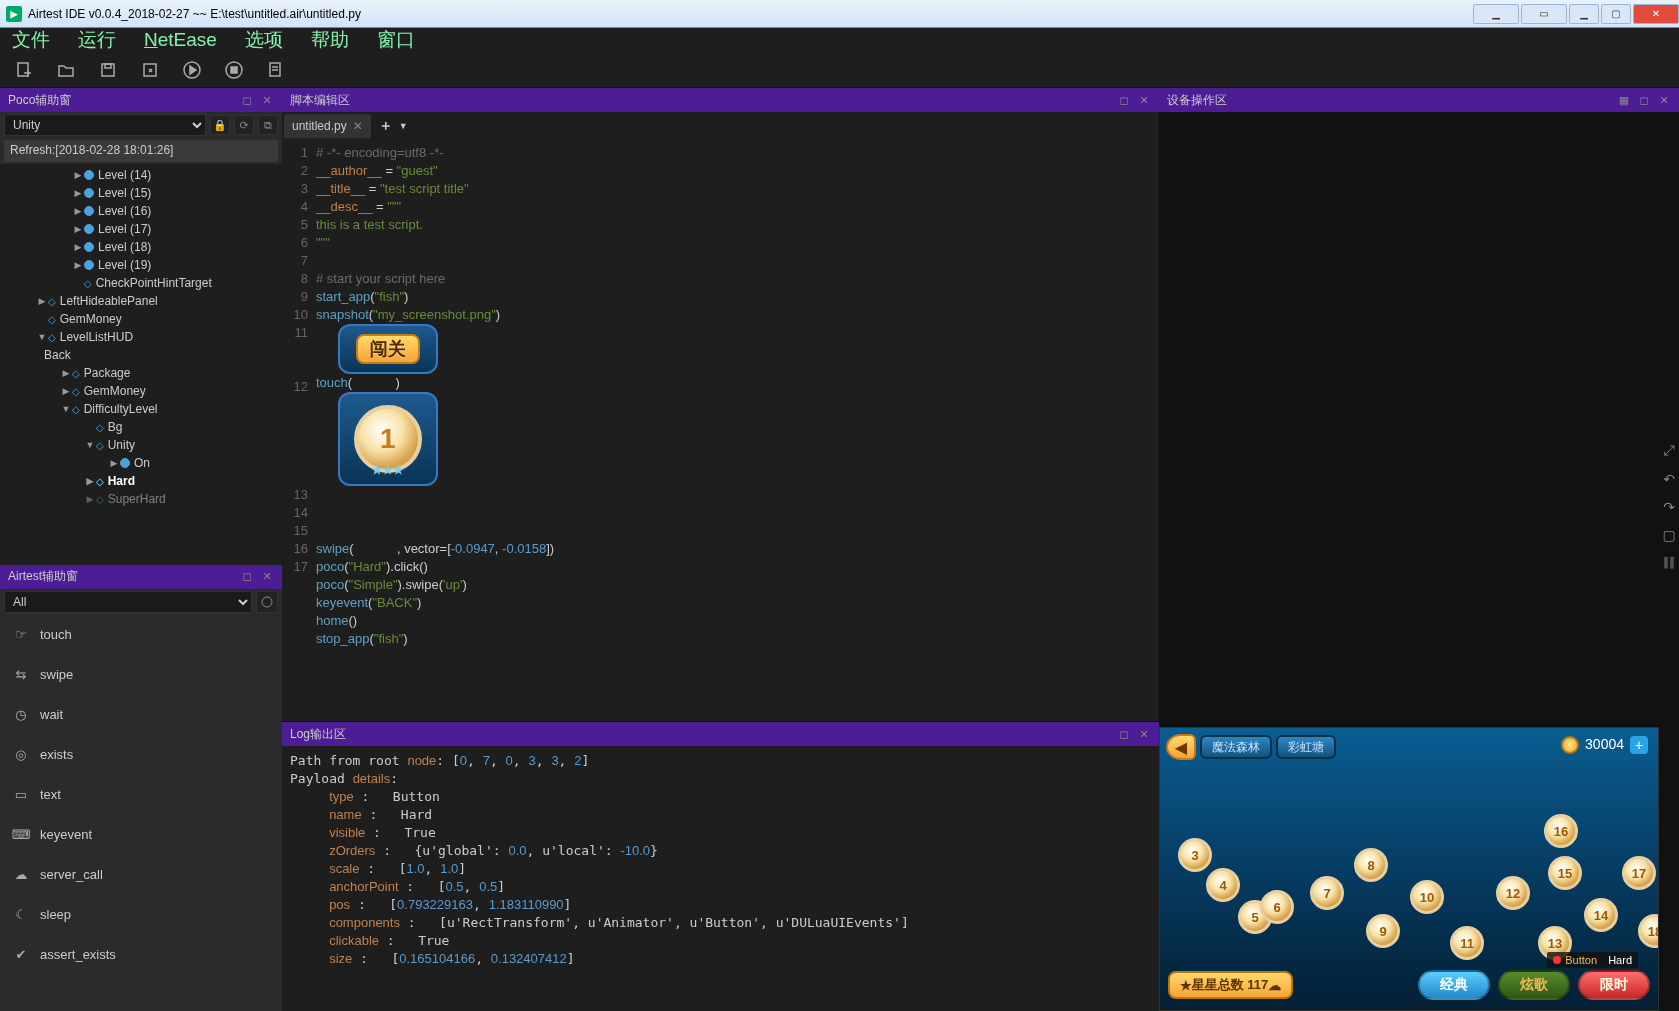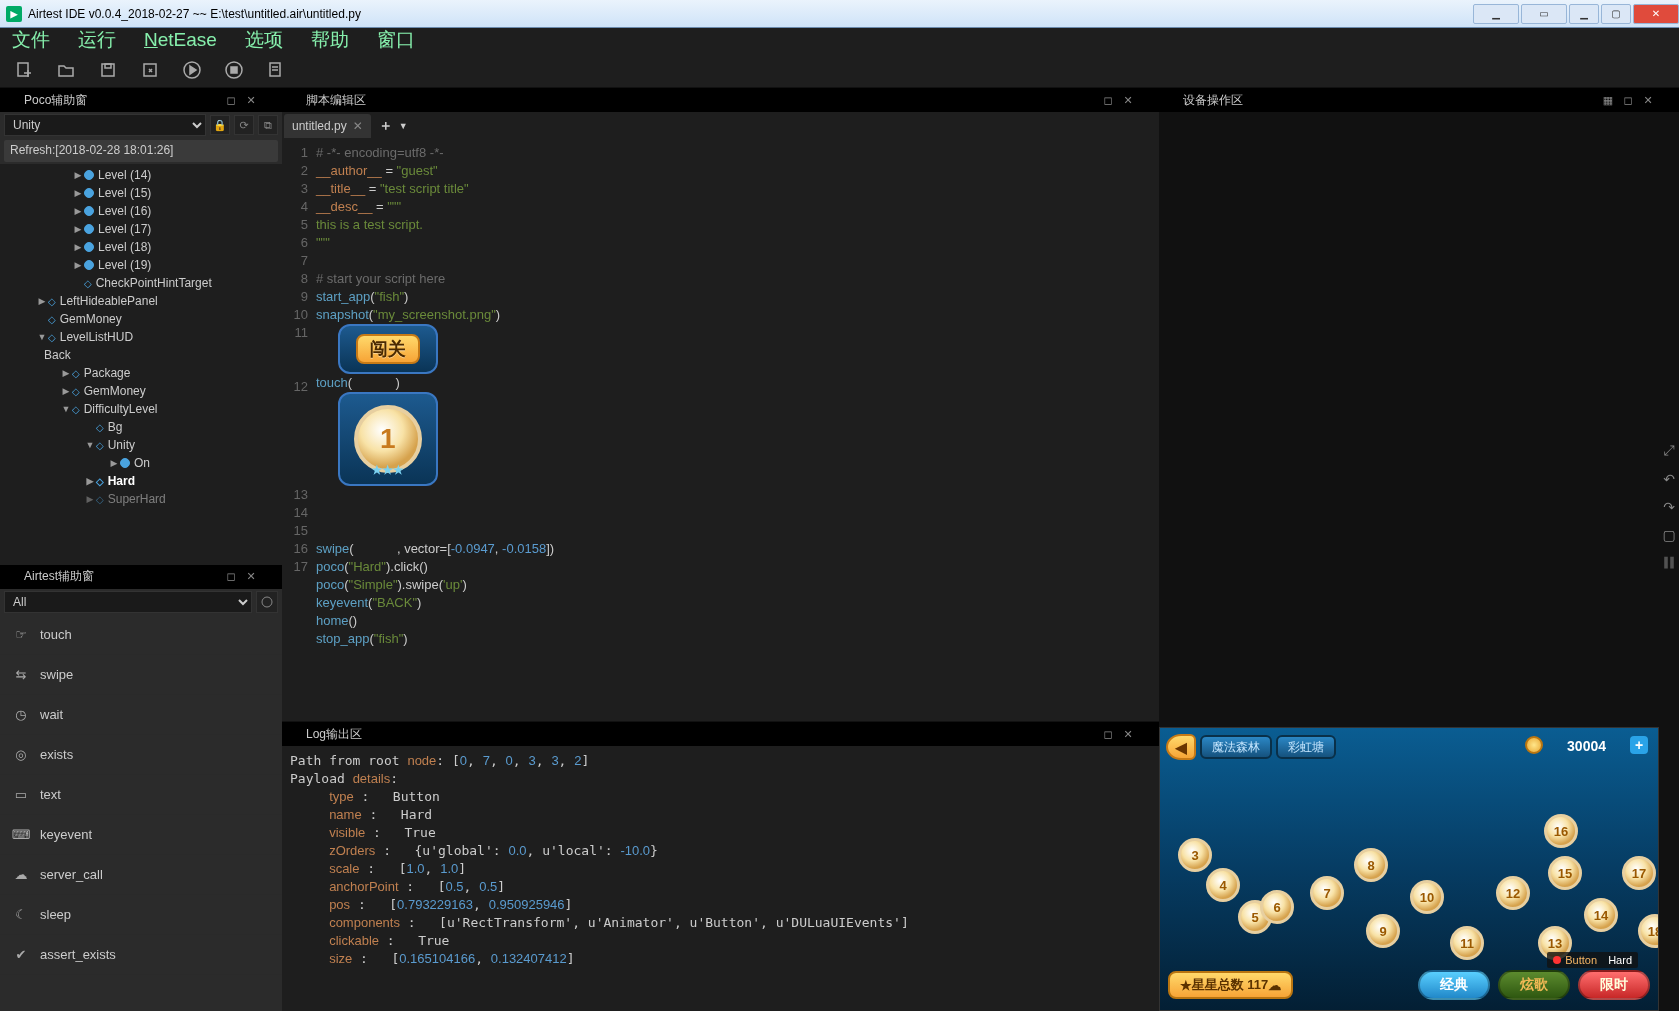--- a/index.html
+++ b/index.html
@@ -24,21 +24,21 @@
 .toolbar .tbtn { width:20px; height:20px; display:flex; align-items:center; justify-content:center; cursor:pointer; }
 .toolbar svg { stroke:#aaa; fill:none; stroke-width:1.5; }
 
 
 .main { display:flex; height:calc(100% - 88px); }
 .leftcol { width:282px; display:flex; flex-direction:column; }
 .midcol { flex:1; display:flex; flex-direction:column; }
 .rightcol { width:520px; background:#1e1e1e; display:flex; flex-direction:column; }
 
 
-.panehdr { height:24px; background:#000000; display:flex; align-items:center; padding:0 24px; font-size:12px; color:#ccc; }
+.panehdr { height:24px; background:#4c1d95; display:flex; align-items:center; padding:0 8px; font-size:12px; color:#ccc; }
 .panehdr .fill { flex:1; }
 .panehdr .pico { width:14px; height:14px; margin-left:6px; display:flex; align-items:center; justify-content:center; color:#888; cursor:pointer; font-size:11px; }
 
 
 .poco-ctrl { height:26px; display:flex; align-items:center; padding:2px 4px; gap:4px; }
 .poco-ctrl select { flex:1; background:#1a1a1a; color:#ccc; border:1px solid #333; height:22px; font-size:12px; padding-left:4px; }
 .poco-ctrl .ib { width:20px; height:20px; background:#222; border:1px solid #333; display:flex; align-items:center; justify-content:center; color:#888; font-size:11px; cursor:pointer; }
 .refresh-bar { height:22px; background:#3a3a3a; color:#ccc; font-size:12px; padding:3px 6px; margin:2px 4px; border-radius:2px; }
 .tree { flex:1; overflow:auto; padding:2px 0; background:#1e1e1e; }
 .tree .node { height:18px; display:flex; align-items:center; font-size:12px; color:#ccc; cursor:pointer; white-space:nowrap; }
@@ -80,21 +80,21 @@
 
 .log { flex:0 0 auto; height:290px; display:flex; flex-direction:column; border-top:1px solid #111; }
 .logbody { flex:1; background:#1e1e1e; font-family:Consolas,monospace; font-size:13px; padding:6px 8px; line-height:18px; overflow:auto; white-space:pre-wrap; }
 
 
 .devarea { flex:1; position:relative; background:#111; }
 .devscreen { position:absolute; left:0; bottom:0; width:500px; height:284px; background:linear-gradient(180deg,#0a5d92 0%,#063c63 50%,#031f34 100%); overflow:hidden; border:1px solid #333; }
 .game-top { position:absolute; top:6px; left:6px; display:flex; gap:4px; align-items:center; }
 .g-back { width:30px; height:26px; background:linear-gradient(#ffd96b,#f7a436); border-radius:50% 6px 6px 50%; display:flex; align-items:center; justify-content:center; color:#6b3500; font-size:16px; border:2px solid #c77a16; }
 .g-tab { height:24px; padding:2px 10px; background:linear-gradient(#2b87c5,#15527e); border:2px solid #093049; border-radius:6px; color:#c7e7ff; font-size:12px; display:flex; align-items:center; }
-.g-coin { position:absolute; top:8px; right:10px; display:flex; align-items:flex-end; gap:24px; color:#fff; font-weight:bold; font-size:14px; }
+.g-coin { position:absolute; top:8px; right:10px; display:flex; align-items:flex-start; gap:6px; color:#fff; font-weight:normal; font-size:14px; }
 .g-coin .c { width:18px; height:18px; background:radial-gradient(#ffe68a,#e8a632); border-radius:50%; border:2px solid #b97510; }
 .g-coin .p { width:18px; height:18px; background:#2aa3e8; border-radius:4px; color:#fff; display:flex; align-items:center; justify-content:center; font-size:14px; }
 .lvl { position:absolute; width:34px; height:34px; border-radius:50%; background:radial-gradient(circle at 40% 35%,#fff,#f8e2a6 40%,#d6a24d 70%); display:flex; align-items:center; justify-content:center; font-weight:bold; font-size:13px; color:#9a5800; border:3px solid #e7cfa0; }
 .g-bot { position:absolute; bottom:10px; left:8px; right:8px; display:flex; align-items:center; gap:8px; }
 .g-stars { height:28px; padding:2px 10px; background:linear-gradient(#ffd96b,#f7a436); border:2px solid #b97510; border-radius:8px; color:#5b3200; font-size:13px; font-weight:bold; display:flex; align-items:center; }
 .g-mode { height:30px; padding:2px 20px; border-radius:16px; font-weight:bold; font-size:14px; display:flex; align-items:center; border:2px solid rgba(0,0,0,.3); }
 .g-mode.a { background:linear-gradient(#59cfff,#2188c9); color:#fff; }
 .g-mode.b { background:linear-gradient(#5c8b2e,#2e5710); color:#f2b955; }
 .g-mode.c { background:linear-gradient(#ff6e6e,#c72727); color:#ffd; }
 .g-tip { position:absolute; right:20px; bottom:42px; background:#111c; color:#fff; font-size:11px; padding:2px 6px; border-radius:2px; display:flex; align-items:center; gap:4px; }
@@ -414,21 +414,21 @@
         <span class="pico">✕</span>
       </div>
       <div class="logbody" id="logbody">Path from root <span class="c-var">node</span>: [<span class="c-num">0</span>, <span class="c-num">7</span>, <span class="c-num">0</span>, <span class="c-num">3</span>, <span class="c-num">3</span>, <span class="c-num">2</span>]
 Payload <span class="c-var">details</span>:
      <span class="c-var">type</span> :   Button
      <span class="c-var">name</span> :   Hard
      <span class="c-var">visible</span> :   True
      <span class="c-var">zOrders</span> :   {u'global': <span class="c-num">0.0</span>, u'local': <span class="c-num">-10.0</span>}
      <span class="c-var">scale</span> :   [<span class="c-num">1.0</span>, <span class="c-num">1.0</span>]
      <span class="c-var">anchorPoint</span> :   [<span class="c-num">0.5</span>, <span class="c-num">0.5</span>]
-     <span class="c-var">pos</span> :   [<span class="c-num">0.793229163</span>, <span class="c-num">0.950925946</span>]
+     <span class="c-var">pos</span> :   [<span class="c-num">0.793229163</span>, <span class="c-num">1.183110990</span>]
      <span class="c-var">components</span> :   [u'RectTransform', u'Animator', u'Button', u'DULuaUIEvents']
      <span class="c-var">clickable</span> :   True
      <span class="c-var">size</span> :   [<span class="c-num">0.165104166</span>, <span class="c-num">0.132407412</span>]</div>
     </div>
   </div>
 
   <div class="rightcol">
     <div class="panehdr">
       <span>设备操作区</span>
       <span class="fill"></span>

